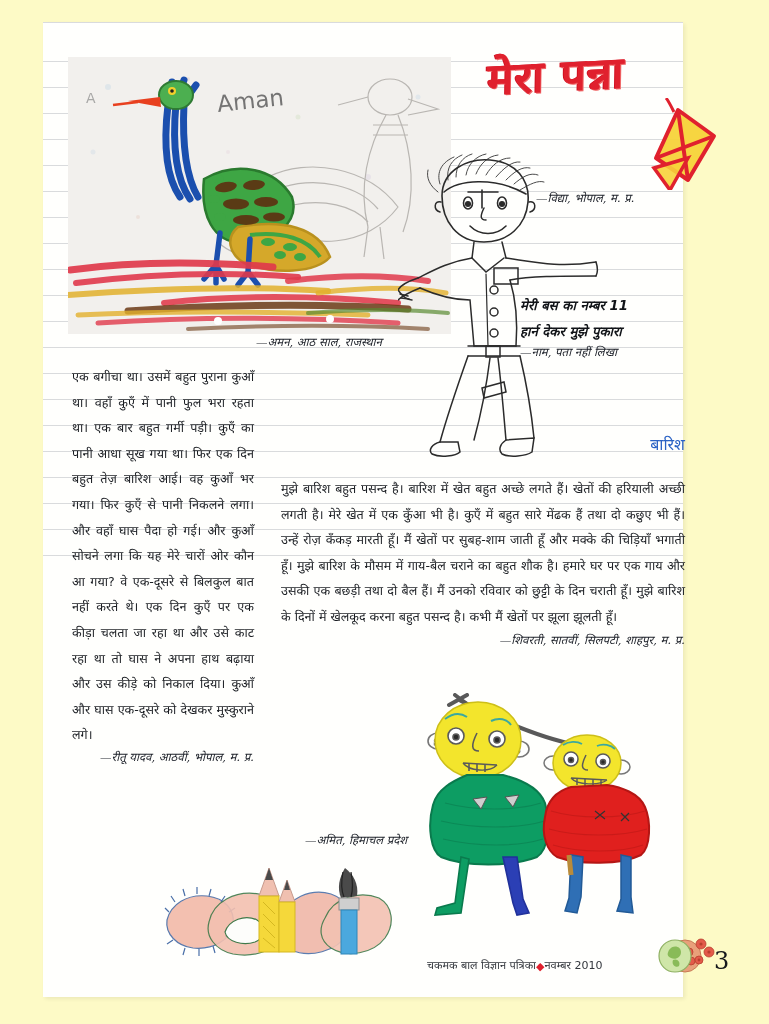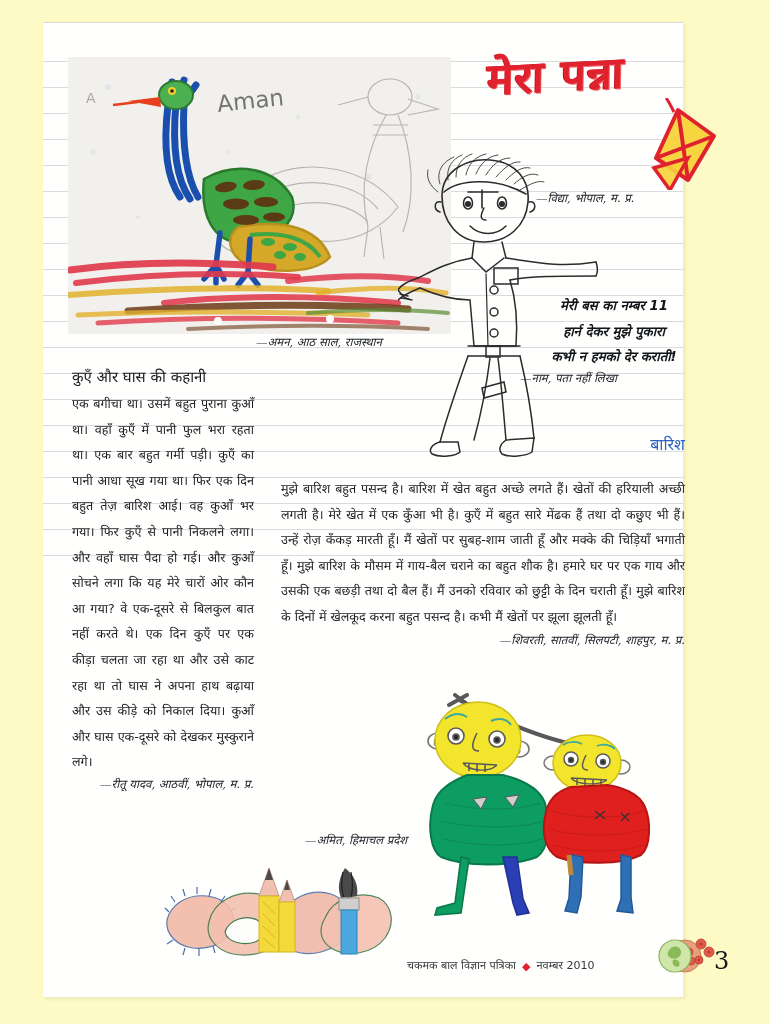--- a/index.html
+++ b/index.html
@@ -76,21 +76,21 @@
 
   
   #vidya-attr { position: absolute; left: 536px; top: 190px; }
 
   
   #poem { position: absolute; left: 520px; top: 293px; width: 188px; }
   #poem .line {
     font-family: "DejaVu Sans", sans-serif;
     font-weight: 700; font-style: italic;
     font-size: 13.2px; line-height: 25.6px;
-    color: #111418; white-space: nowrap; text-align: center;
+    color: #111418; white-space: nowrap;
   }
   #poem-attr { text-align: left; margin-top: 0; padding-right: 4px; }
 
   
   #story-col { position: absolute; left: 72px; top: 364px; width: 182px; }
   .story-title {
     font-family: "DejaVu Sans", sans-serif;
     font-size: 15px; font-weight: 400;
     color: #17191d; line-height: 26px; margin-bottom: 1px;
   }
@@ -111,21 +111,21 @@
   #article-attr { text-align: right; margin-top: 2px; }
 
   
   #kids-drawing { position: absolute; left: 425px; top: 693px; width: 240px; height: 225px; }
   #amit-attr { position: absolute; left: 305px; top: 832px; }
 
   
   #shavings { position: absolute; left: 163px; top: 862px; width: 232px; height: 110px; }
 
   
-  #footer-line { position: absolute; left: 407px; top: 957px; display: flex; align-items: flex-end; gap: 6px; }
+  #footer-line { position: absolute; left: 427px; top: 957px; display: flex; align-items: flex-end; }
   #footer-text {
     font-family: "DejaVu Sans", sans-serif;
     font-size: 11px; color: #33373d;
   }
   #footer-diamond { color: #e0212e; font-size: 11px; line-height: 1; }
   #footer-date { font-family: "DejaVu Sans", sans-serif; font-size: 11px; color: #33373d; }
   #page-number {
     position: absolute; left: 714px; top: 947px;
     font-family: "DejaVu Serif", serif;
     font-size: 24px; color: #16181c;
@@ -325,26 +325,24 @@
       <path d="M108 290 C102 294 100 300 104 304 C112 308 128 306 134 302 L136 288 Z"></path>
     </g>
   </svg>
 </div>
 
 <div id="vidya-attr" class="attr">—विद्या, भोपाल, म. प्र.</div>
 
 <div id="poem">
   <div class="line">मेरी बस का नम्बर 11</div>
   <div class="line">हार्न देकर मुझे पुकारा</div>
-  <div class="line">कभी न हमको देर कराती!</div>
   <div id="poem-attr" class="attr">—नाम, पता नहीं लिखा</div>
 </div>
 
 <div id="story-col">
-  <div class="story-title">कुएँ और घास की कहानी</div>
   <div class="body-hi">एक बगीचा था। उसमें बहुत पुराना कुआँ था। वहाँ कुएँ में पानी फुल भरा रहता था। एक बार बहुत गर्मी पड़ी। कुएँ का पानी आधा सूख गया था। फिर एक दिन बहुत तेज़ बारिश आई। वह कुआँ भर गया। फिर कुएँ से पानी निकलने लगा। और वहाँ घास पैदा हो गई। और कुआँ सोचने लगा कि यह मेरे चारों ओर कौन आ गया? वे एक-दूसरे से बिलकुल बात नहीं करते थे। एक दिन कुएँ पर एक कीड़ा चलता जा रहा था और उसे काट रहा था तो घास ने अपना हाथ बढ़ाया और उस कीड़े को निकाल दिया। कुआँ और घास एक-दूसरे को देखकर मुस्कुराने लगे।</div>
   <div id="story-attr" class="attr">—रीतू यादव, आठवीं, भोपाल, म. प्र.</div>
 </div>
 
 <div id="article-col">
   <div class="article-title">बारिश</div>
   <div id="article-body" class="body-hi">मुझे बारिश बहुत पसन्द है। बारिश में खेत बहुत अच्छे लगते हैं। खेतों की हरियाली अच्छी लगती है। मेरे खेत में एक कुँआ भी है। कुएँ में बहुत सारे मेंढक हैं तथा दो कछुए भी हैं। उन्हें रोज़ कँकड़ मारती हूँ। मैं खेतों पर सुबह-शाम जाती हूँ और मक्के की चिड़ियाँ भगाती हूँ। मुझे बारिश के मौसम में गाय-बैल चराने का बहुत शौक है। हमारे घर पर एक गाय और उसकी एक बछड़ी तथा दो बैल हैं। मैं उनको रविवार को छुट्टी के दिन चराती हूँ। मुझे बारिश के दिनों में खेलकूद करना बहुत पसन्द है। कभी मैं खेतों पर झूला झूलती हूँ।</div>
   <div id="article-attr" class="attr">—शिवरती, सातवीं, सिलपटी, शाहपुर, म. प्र.</div>
 </div>
 

